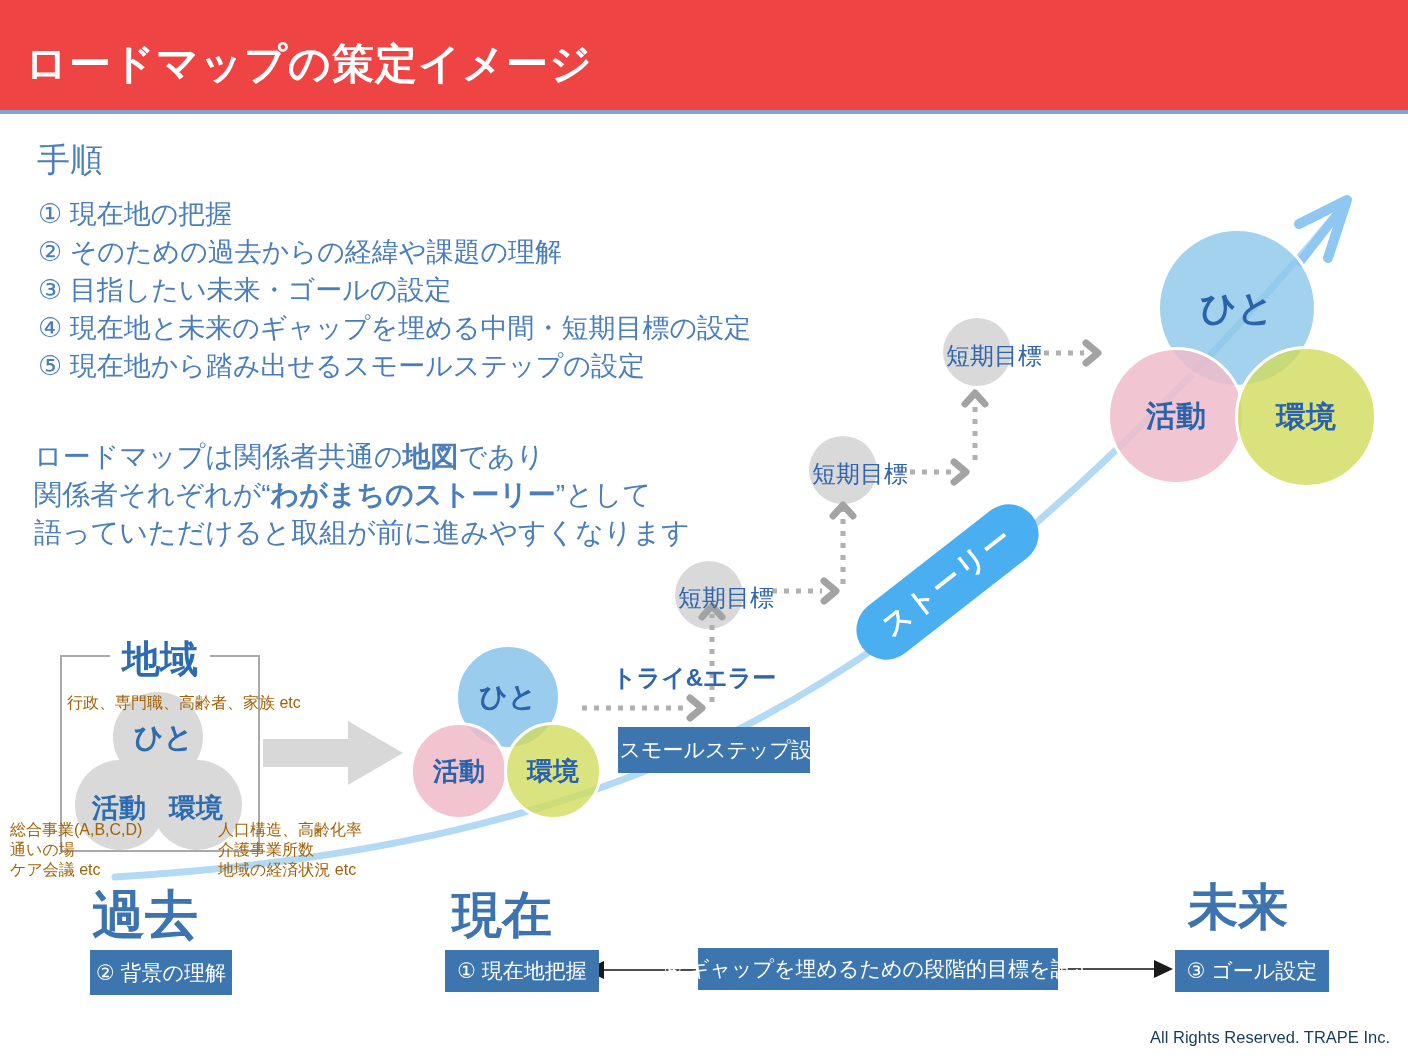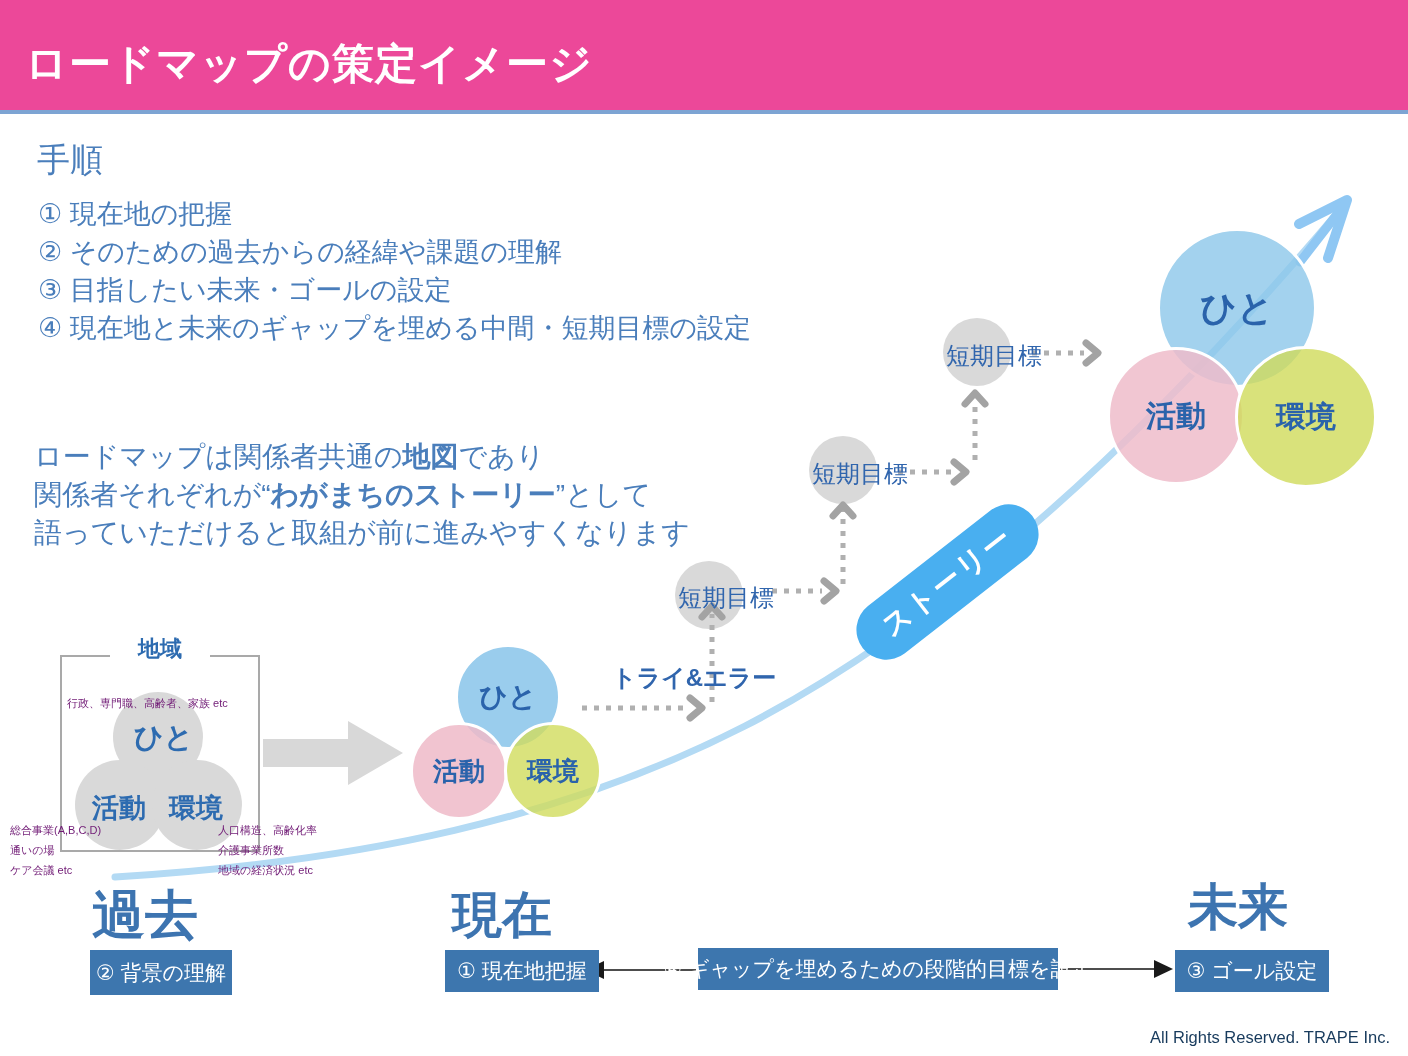--- a/index.html
+++ b/index.html
@@ -3,40 +3,40 @@
 <meta charset="utf-8">
 <style>
   html,body{margin:0;padding:0;background:#ffffff;}
   #slide{
     position:relative;width:1408px;height:1056px;overflow:hidden;background:#ffffff;
     font-family:"Liberation Sans","DejaVu Sans",sans-serif;
   }
   .abs{position:absolute;}
 
   
-  #header{left:0;top:0;width:1408px;height:110px;background:#ec4899;border-bottom:4px solid #7da4d3;z-index:5;}
+  #header{left:0;top:0;width:1408px;height:110px;background:#ef4444;border-bottom:4px solid #7da4d3;z-index:5;}
   #header .title{position:absolute;left:25px;top:36px;font-size:42px;font-weight:bold;color:#ffffff;letter-spacing:1px;white-space:nowrap;}
 
   
   #procedure-heading{left:37px;top:138px;font-size:33px;color:#4a7ebb;z-index:4;}
   .step{position:absolute;left:38px;font-size:27px;color:#4a7ebb;white-space:nowrap;z-index:4;}
 
   
   .msg-line{position:absolute;left:34px;font-size:28px;color:#4a7ebb;white-space:nowrap;z-index:4;}
   .msg-line b{font-weight:bold;}
 
   
   #lines-layer{left:0;top:0;width:1408px;height:1056px;z-index:1;}
 
   
   #region-box{left:60px;top:655px;width:200px;height:197px;border:2px solid #a9a9a9;box-sizing:border-box;z-index:2;background:transparent;}
-  #region-title{left:110px;top:634px;width:100px;text-align:center;font-size:22px;font-weight:bold;color:#2d6bb0;background:#ffffff;padding:0 6px;z-index:3;white-space:nowrap;box-sizing:border-box;}
+  #region-title{left:110px;top:634px;width:100px;text-align:center;font-size:38px;font-weight:bold;color:#2d6bb0;background:#ffffff;padding:0 6px;z-index:3;white-space:nowrap;box-sizing:border-box;}
   .gray-circle{position:absolute;width:90px;height:90px;border-radius:50%;background:#d9d9d9;z-index:2;}
   .region-label{position:absolute;font-weight:bold;color:#2d6bb0;font-size:27px;z-index:3;white-space:nowrap;}
-  .small-note{position:absolute;font-size:11px;color:#701a75;line-height:20px;z-index:4;white-space:nowrap;}
+  .small-note{position:absolute;font-size:16px;color:#a16207;line-height:20px;z-index:4;white-space:nowrap;}
 
   
   .venn-circle{position:absolute;border-radius:50%;border:3px solid #ffffff;box-sizing:border-box;display:flex;align-items:center;justify-content:center;z-index:2;}
   .venn-label{font-weight:bold;color:#2a63ab;white-space:nowrap;}
 
   
   .milestone-label{position:absolute;width:130px;text-align:right;font-size:24px;font-weight:normal;color:#3065ad;z-index:3;white-space:nowrap;}
 
   
   #story-capsule{left:840px;top:552px;width:215px;height:60px;border-radius:30px;background:#49aff0;
@@ -61,20 +61,21 @@
 
   <div id="header" class="abs">
     <div class="title">ロードマップの策定イメージ</div>
   </div>
 
   <div id="procedure-heading" class="abs">手順</div>
   <div class="step" style="top:196px">① 現在地の把握</div>
   <div class="step" style="top:234px">② そのための過去からの経緯や課題の理解</div>
   <div class="step" style="top:272px">③ 目指したい未来・ゴールの設定</div>
   <div class="step" style="top:310px">④ 現在地と未来のギャップを埋める中間・短期目標の設定</div>
+  <div class="step" style="top:348px">⑤ 現在地から踏み出せるスモールステップの設定</div>
 
   <div class="msg-line" style="top:438px"><span>ロードマップは関係者共通の</span><b>地図</b><span>であり</span></div>
   <div class="msg-line" style="top:476px"><span>関係者それぞれが“</span><b>わがまちのストーリー</b><span>”として</span></div>
   <div class="msg-line" style="top:514px">語っていただけると取組が前に進みやすくなります</div>
 
   <svg id="lines-layer" class="abs" width="1408" height="1056" viewBox="0 0 1408 1056">
 
     <path d="M115,877 C360,862 565,818 745,726 C935,628 1135,452 1338,212" fill="none" stroke="#b3daf4" stroke-width="7" stroke-linecap="round"></path>
 
     <path d="M1299,224 L1347,200 L1328,258" fill="none" stroke="#8fc7f3" stroke-width="10" stroke-linecap="round" stroke-linejoin="round"></path>
@@ -156,20 +157,21 @@
   <div class="milestone-label" style="left:644px;top:582px">短期目標</div>
   <div class="milestone-label" style="left:778px;top:458px">短期目標</div>
   <div class="milestone-label" style="left:912px;top:340px">短期目標</div>
 
   <div id="story-capsule" class="abs">
     <span>ストーリー</span>
   </div>
 
   <div id="try-error-label" class="abs">トライ&amp;エラー</div>
 
+  <div class="action-btn" style="left:618px;top:727px;width:192px;height:46px">⑤ スモールステップ設定</div>
 
   <div class="period-label" style="left:92px;top:880px;font-size:53px">過去</div>
   <div class="period-label" style="left:452px;top:882px">現在</div>
   <div class="period-label" style="left:1188px;top:874px">未来</div>
 
   <div class="action-btn" style="left:90px;top:950px;width:142px;height:45px">② 背景の理解</div>
   <div class="action-btn" style="left:445px;top:950px;width:154px;height:42px">① 現在地把握</div>
   <div class="action-btn" style="left:698px;top:948px;width:360px;height:42px">④ ギャップを埋めるための段階的目標を設定</div>
   <div class="action-btn" style="left:1175px;top:950px;width:154px;height:42px">③ ゴール設定</div>
 

